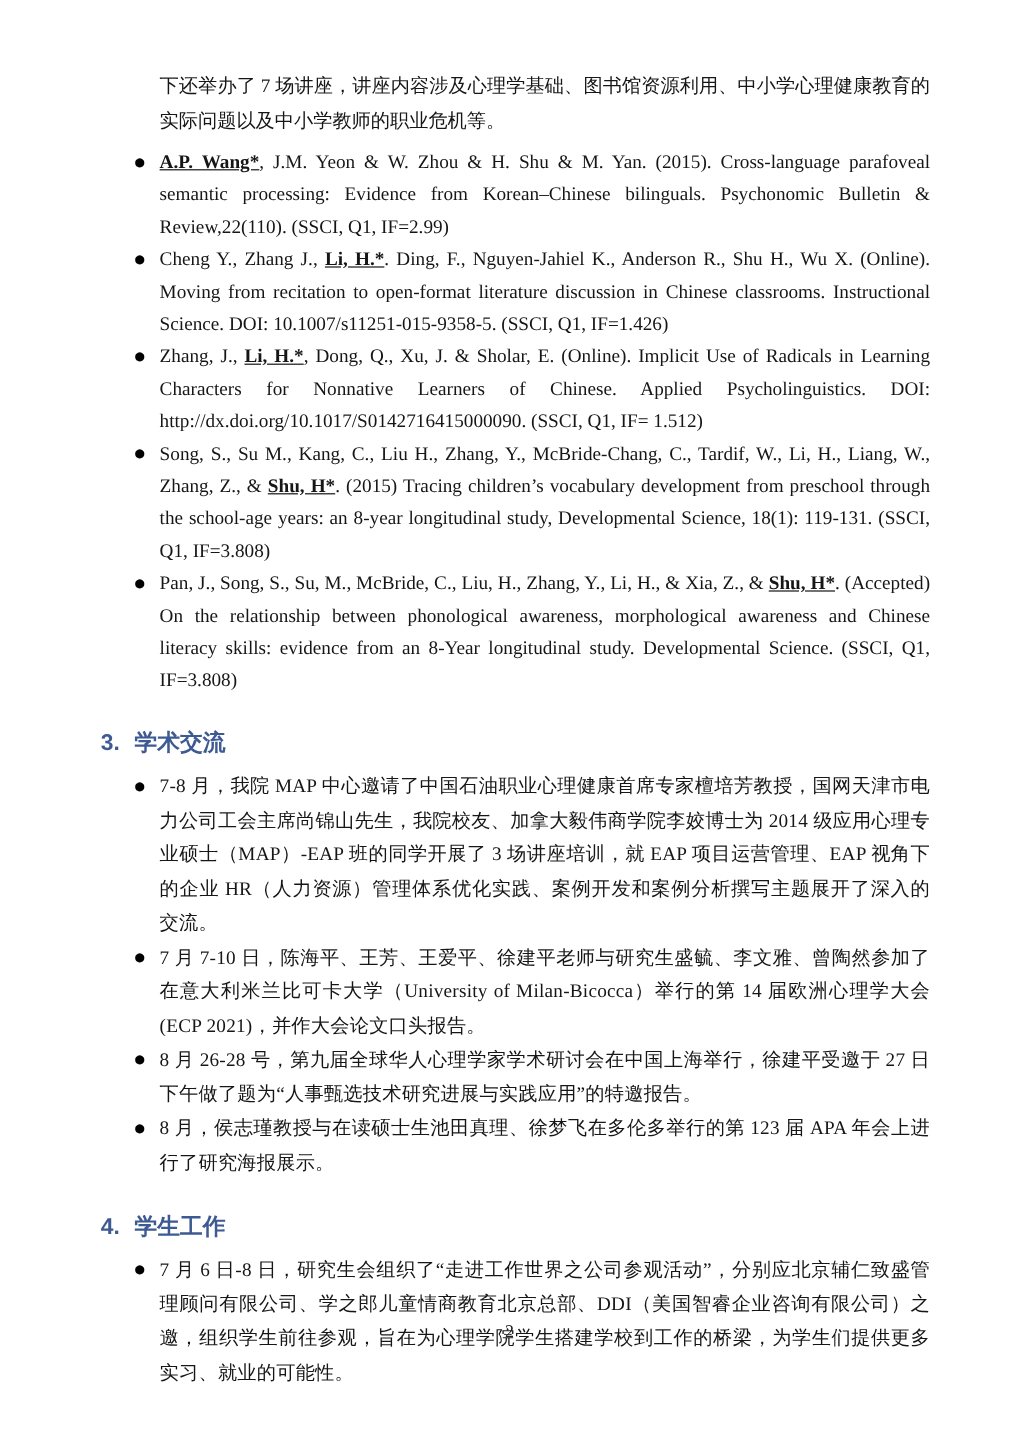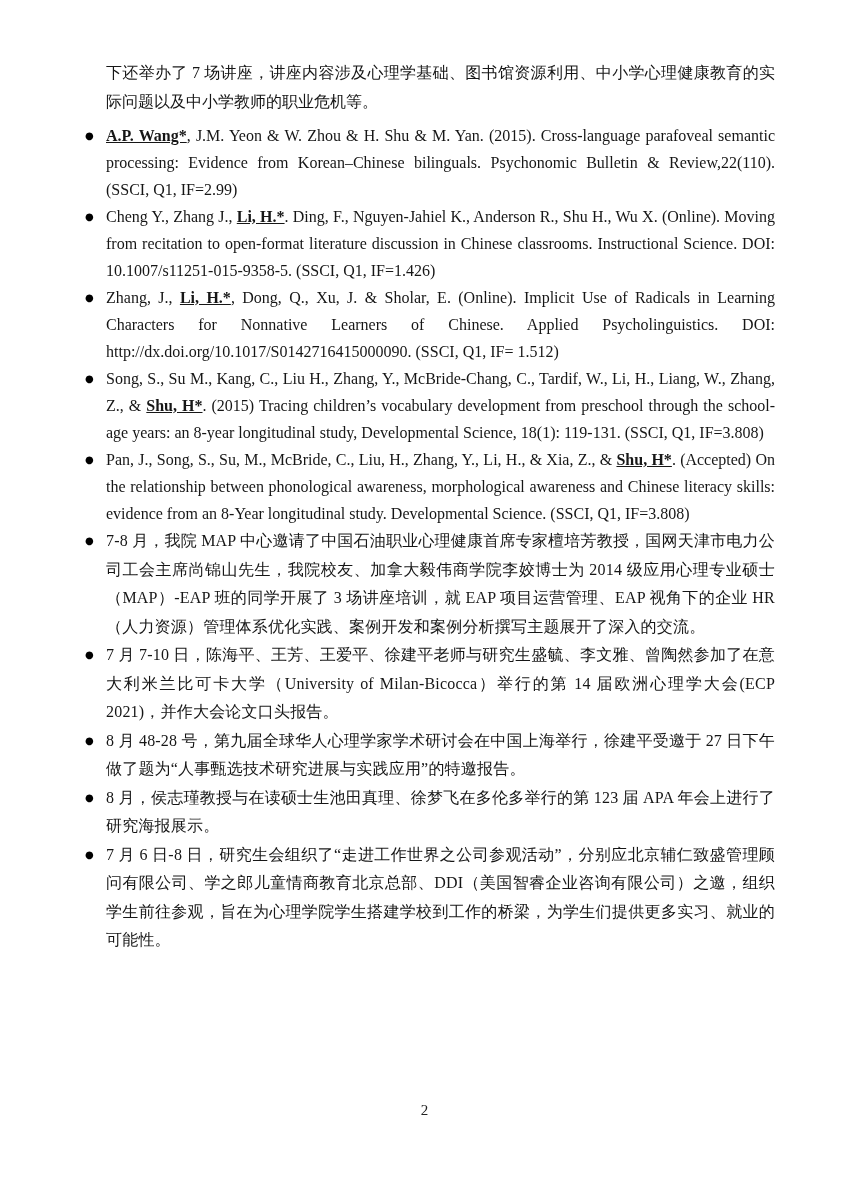--- a/index.html
+++ b/index.html
@@ -4,21 +4,21 @@
 <style>
   html,body{margin:0;padding:0;background:#ffffff;}
   body{
     width:849px;height:1200px;overflow:hidden;
     font-family:"Liberation Serif","DejaVu Serif",serif;
     color:#161616;
   }
   .page{
     position:relative;box-sizing:border-box;
     width:849px;height:1200px;background:#fff;
-    padding:58px 74px 0 85px;
+    padding:58px 74px 0 112px;
   }
   
   .intro{
     margin:0 0 6px 21px;
     font-size:16px;line-height:29px;text-align:justify;
   }
   
   .bullet-row{display:flex;align-items:flex-start;}
   .dot{
     flex:0 0 21px;width:21px;text-align:left;
@@ -70,40 +70,42 @@
         <span class="dot">●</span>
         <div class="btext pub-text"><span class="seg">Song, S., Su M., Kang, C., Liu H., Zhang, Y., McBride-Chang, C., Tardif, W., Li, H., Liang, W., Zhang, Z., &amp; </span><span class="seg seg-bu">Shu, H*</span><span class="seg">. (2015) Tracing children’s vocabulary development from preschool through the school-age years: an 8-year longitudinal study, </span><span class="seg seg-i">Developmental Science</span><span class="seg">, 18(1): 119-131. (SSCI, Q1, IF=3.808)</span></div>
       </div>
       <div class="bullet-row pub-row">
         <span class="dot">●</span>
         <div class="btext pub-text"><span class="seg">Pan, J., Song, S., Su, M., McBride, C., Liu, H., Zhang, Y., Li, H., &amp; Xia, Z., &amp; </span><span class="seg seg-bu">Shu, H*</span><span class="seg">. (Accepted) On the relationship between phonological awareness, morphological awareness and Chinese literacy skills: evidence from an 8-Year longitudinal study. </span><span class="seg seg-i">Developmental Science</span><span class="seg">. (SSCI, Q1, IF=3.808)</span></div>
       </div>
     </div>
   <div id="sections">
       <section>
+        <div class="sec-head"><span class="sec-num">3.</span><span class="sec-title">学术交流</span></div>
         <div class="cn-list">
           <div class="bullet-row cn-row">
             <span class="dot">●</span>
             <div class="btext cn-text">7-8 月，我院 MAP 中心邀请了中国石油职业心理健康首席专家檀培芳教授，国网天津市电力公司工会主席尚锦山先生，我院校友、加拿大毅伟商学院李姣博士为 2014 级应用心理专业硕士（MAP）-EAP 班的同学开展了 3 场讲座培训，就 EAP 项目运营管理、EAP 视角下的企业 HR（人力资源）管理体系优化实践、案例开发和案例分析撰写主题展开了深入的交流。</div>
           </div>
           <div class="bullet-row cn-row">
             <span class="dot">●</span>
             <div class="btext cn-text">7 月 7-10 日，陈海平、王芳、王爱平、徐建平老师与研究生盛毓、李文雅、曾陶然参加了在意大利米兰比可卡大学（University of Milan-Bicocca）举行的第 14 届欧洲心理学大会(ECP 2021)，并作大会论文口头报告。</div>
           </div>
           <div class="bullet-row cn-row">
             <span class="dot">●</span>
-            <div class="btext cn-text">8 月 48-28 号，第九届全球华人心理学家学术研讨会在中国上海举行，徐建平受邀于 27 日下午做了题为“人事甄选技术研究进展与实践应用”的特邀报告。</div>
+            <div class="btext cn-text">8 月 26-28 号，第九届全球华人心理学家学术研讨会在中国上海举行，徐建平受邀于 27 日下午做了题为“人事甄选技术研究进展与实践应用”的特邀报告。</div>
           </div>
           <div class="bullet-row cn-row">
             <span class="dot">●</span>
             <div class="btext cn-text">8 月，侯志瑾教授与在读硕士生池田真理、徐梦飞在多伦多举行的第 123 届 APA 年会上进行了研究海报展示。</div>
           </div>
         </div>
       </section>
       <section>
+        <div class="sec-head"><span class="sec-num">4.</span><span class="sec-title">学生工作</span></div>
         <div class="cn-list">
           <div class="bullet-row cn-row">
             <span class="dot">●</span>
             <div class="btext cn-text">7 月 6 日-8 日，研究生会组织了“走进工作世界之公司参观活动”，分别应北京辅仁致盛管理顾问有限公司、学之郎儿童情商教育北京总部、DDI（美国智睿企业咨询有限公司）之邀，组织学生前往参观，旨在为心理学院学生搭建学校到工作的桥梁，为学生们提供更多实习、就业的可能性。</div>
           </div>
         </div>
       </section>
     </div>
   <div class="page-num">2</div>
 </div>

